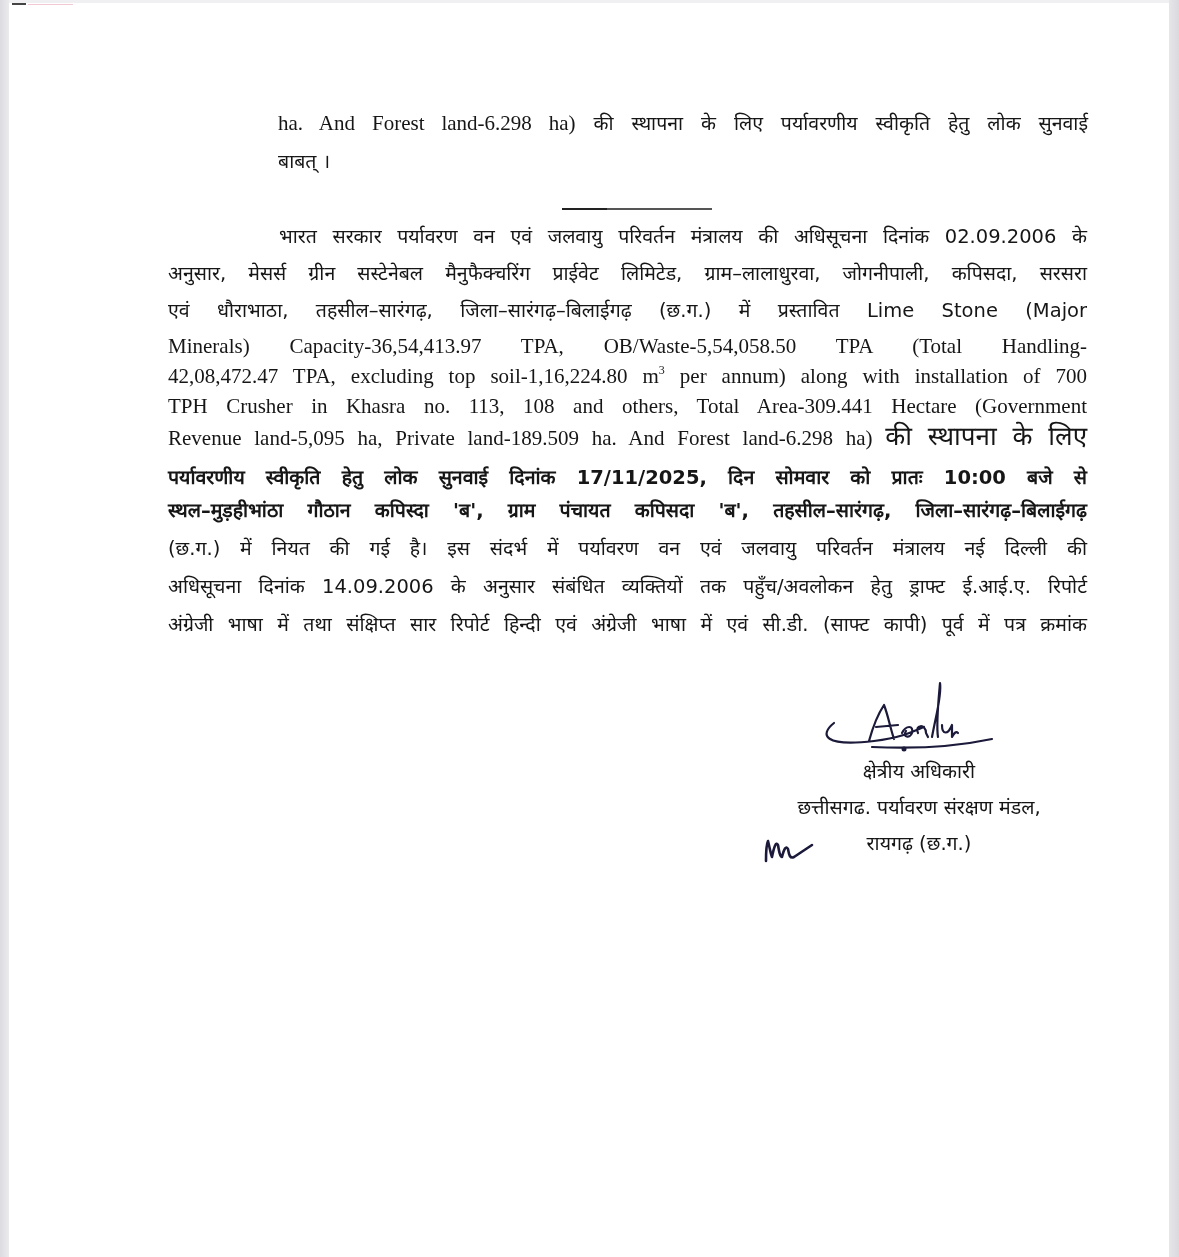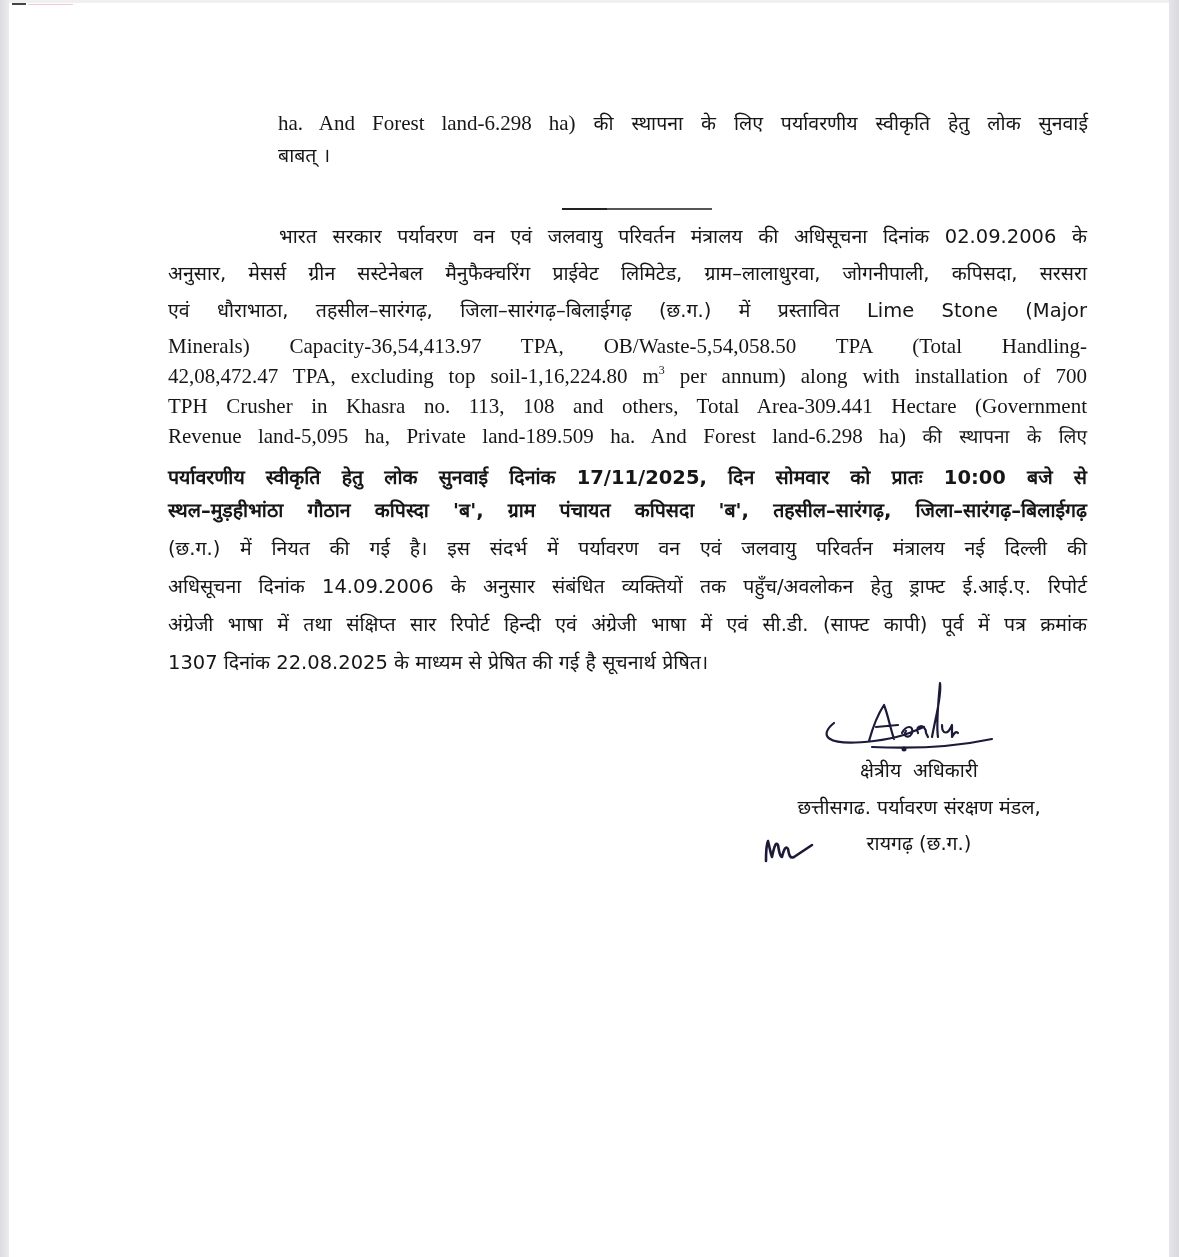--- a/index.html
+++ b/index.html
@@ -60,43 +60,42 @@
 
 <div class="frame-left"></div>
 <div class="frame-right"></div>
 <div class="frame-top"></div>
 <div class="corner-mark"></div>
 <div class="corner-mark2"></div>
 
 <div class="page">
 
   <div class="line deva" style="left:269px; top:107px; width:810px;"><span style="font-family:'Liberation Serif',serif;font-size:21px;">ha. And Forest land-6.298 ha)</span> <span>की स्थापना के लिए पर्यावरणीय स्वीकृति हेतु लोक सुनवाई</span></div>
-  <div class="line deva last" style="left:269px; top:140px; width:200px;">बाबत् ।</div>
+  <div class="line deva last" style="left:269px; top:146px; width:200px;">बाबत् ।</div>
 
   <div class="sep"></div>
 
   <div class="line deva" style="left:270px; top:221px; width:808px;">भारत सरकार पर्यावरण वन एवं जलवायु परिवर्तन मंत्रालय की अधिसूचना दिनांक 02.09.2006 के</div>
   <div class="line deva" style="left:159px; top:258px; width:919px;">अनुसार, मेसर्स ग्रीन सस्टेनेबल मैनुफैक्चरिंग प्राईवेट लिमिटेड, ग्राम–लालाधुरवा, जोगनीपाली, कपिसदा, सरसरा</div>
   <div class="line deva" style="left:159px; top:295px; width:919px;">एवं धौराभाठा, तहसील–सारंगढ़, जिला–सारंगढ़–बिलाईगढ़ (छ.ग.) में प्रस्तावित Lime Stone (Major</div>
   <div class="line" style="left:159px; top:330px; width:919px;">Minerals) Capacity-36,54,413.97 TPA, OB/Waste-5,54,058.50 TPA (Total Handling-</div>
   <div class="line" style="left:159px; top:360px; width:919px;"><span>42,08,472.47 TPA, excluding top soil-1,16,224.80 m</span><sup>3</sup><span> per annum) along with installation of 700</span></div>
   <div class="line" style="left:159px; top:390px; width:919px;">TPH Crusher in Khasra no. 113, 108 and others, Total Area-309.441 Hectare (Government</div>
-  <div class="line" style="left:159px; top:420px; width:919px;"><span>Revenue land-5,095 ha, Private land-189.509 ha. And Forest land-6.298 ha)</span> <span class="deva" style="font-size:19px;">की स्थापना के लिए</span></div>
+  <div class="line" style="left:159px; top:420px; width:919px;"><span>Revenue land-5,095 ha, Private land-189.509 ha. And Forest land-6.298 ha)</span> <span class="deva" style="font-size:26px;">की स्थापना के लिए</span></div>
   <div class="line deva" style="left:159px; top:462px; width:919px; font-weight:bold;">पर्यावरणीय स्वीकृति हेतु लोक सुनवाई दिनांक 17/11/2025, दिन सोमवार को प्रातः 10:00 बजे से</div>
   <div class="line deva" style="left:159px; top:495px; width:919px; font-weight:bold;">स्थल–मुड़हीभांठा गौठान कपिस्दा 'ब', ग्राम पंचायत कपिसदा 'ब', तहसील–सारंगढ़, जिला–सारंगढ़–बिलाईगढ़</div>
   <div class="line deva" style="left:159px; top:533px; width:919px;">(छ.ग.) में नियत की गई है। इस संदर्भ में पर्यावरण वन एवं जलवायु परिवर्तन मंत्रालय नई दिल्ली की</div>
   <div class="line deva" style="left:159px; top:571px; width:919px;">अधिसूचना दिनांक 14.09.2006 के अनुसार संबंधित व्यक्तियों तक पहुँच/अवलोकन हेतु ड्राफ्ट ई.आई.ए. रिपोर्ट</div>
   <div class="line deva" style="left:159px; top:609px; width:919px;">अंग्रेजी भाषा में तथा संक्षिप्त सार रिपोर्ट हिन्दी एवं अंग्रेजी भाषा में एवं सी.डी. (साफ्ट कापी) पूर्व में पत्र क्रमांक</div>
-  <div class="line deva last" style="left:159px; top:647px; width:700px;">1307 दिनांक 22.08.2025 के माध्यम से प्रेषित की गई है सूचनार्थ प्रेषित।</div>
 
   <div class="sig-block">
     <svg class="signature-svg" width="180" height="80" viewBox="0 0 180 80">
       <path d="M20 48 C 5 60, 10 72, 60 66 C 90 62, 100 56, 110 52 M55 66 C 60 48, 66 36, 70 30 C 74 40, 76 52, 80 64 M62 52 L84 50 M88 58 C 92 50, 100 50, 98 58 C 96 64, 88 62, 92 56 M104 58 C 100 50, 112 48, 112 58 L114 62 M118 62 C 122 40, 128 20, 126 8 C 124 30, 122 50, 124 62 M128 50 C 128 60, 134 60, 138 50 L138 62 C 140 58, 142 56, 144 58 M58 72 C 100 74, 140 72, 178 64" fill="none" stroke="#1c1a3a" stroke-width="2.2" stroke-linecap="round" stroke-linejoin="round"></path>
       <circle cx="90" cy="74" r="2.5" fill="#1c1a3a"></circle>
     </svg>
-    <div class="sig-line" style="top:84px;font-family:Liberation Mono, monospace;">क्षेत्रीय अधिकारी</div>
+    <div class="sig-line" style="top:84px;">क्षेत्रीय अधिकारी</div>
     <div class="sig-line" style="top:120px;">छत्तीसगढ. पर्यावरण संरक्षण मंडल,</div>
     <div class="sig-line" style="top:156px;">रायगढ़ (छ.ग.)</div>
     <svg class="initials-svg" width="56" height="34" viewBox="0 0 56 34">
       <path d="M4 28 C 4 18, 5 10, 6 8 C 8 16, 9 22, 10 24 C 12 14, 14 8, 16 12 C 17 18, 18 24, 20 24 C 22 16, 24 12, 26 16 C 27 22, 28 26, 32 24 C 38 20, 44 16, 50 12" fill="none" stroke="#1c1a3a" stroke-width="2.6" stroke-linecap="round" stroke-linejoin="round"></path>
     </svg>
   </div>
 </div>
 
 </body></html>

